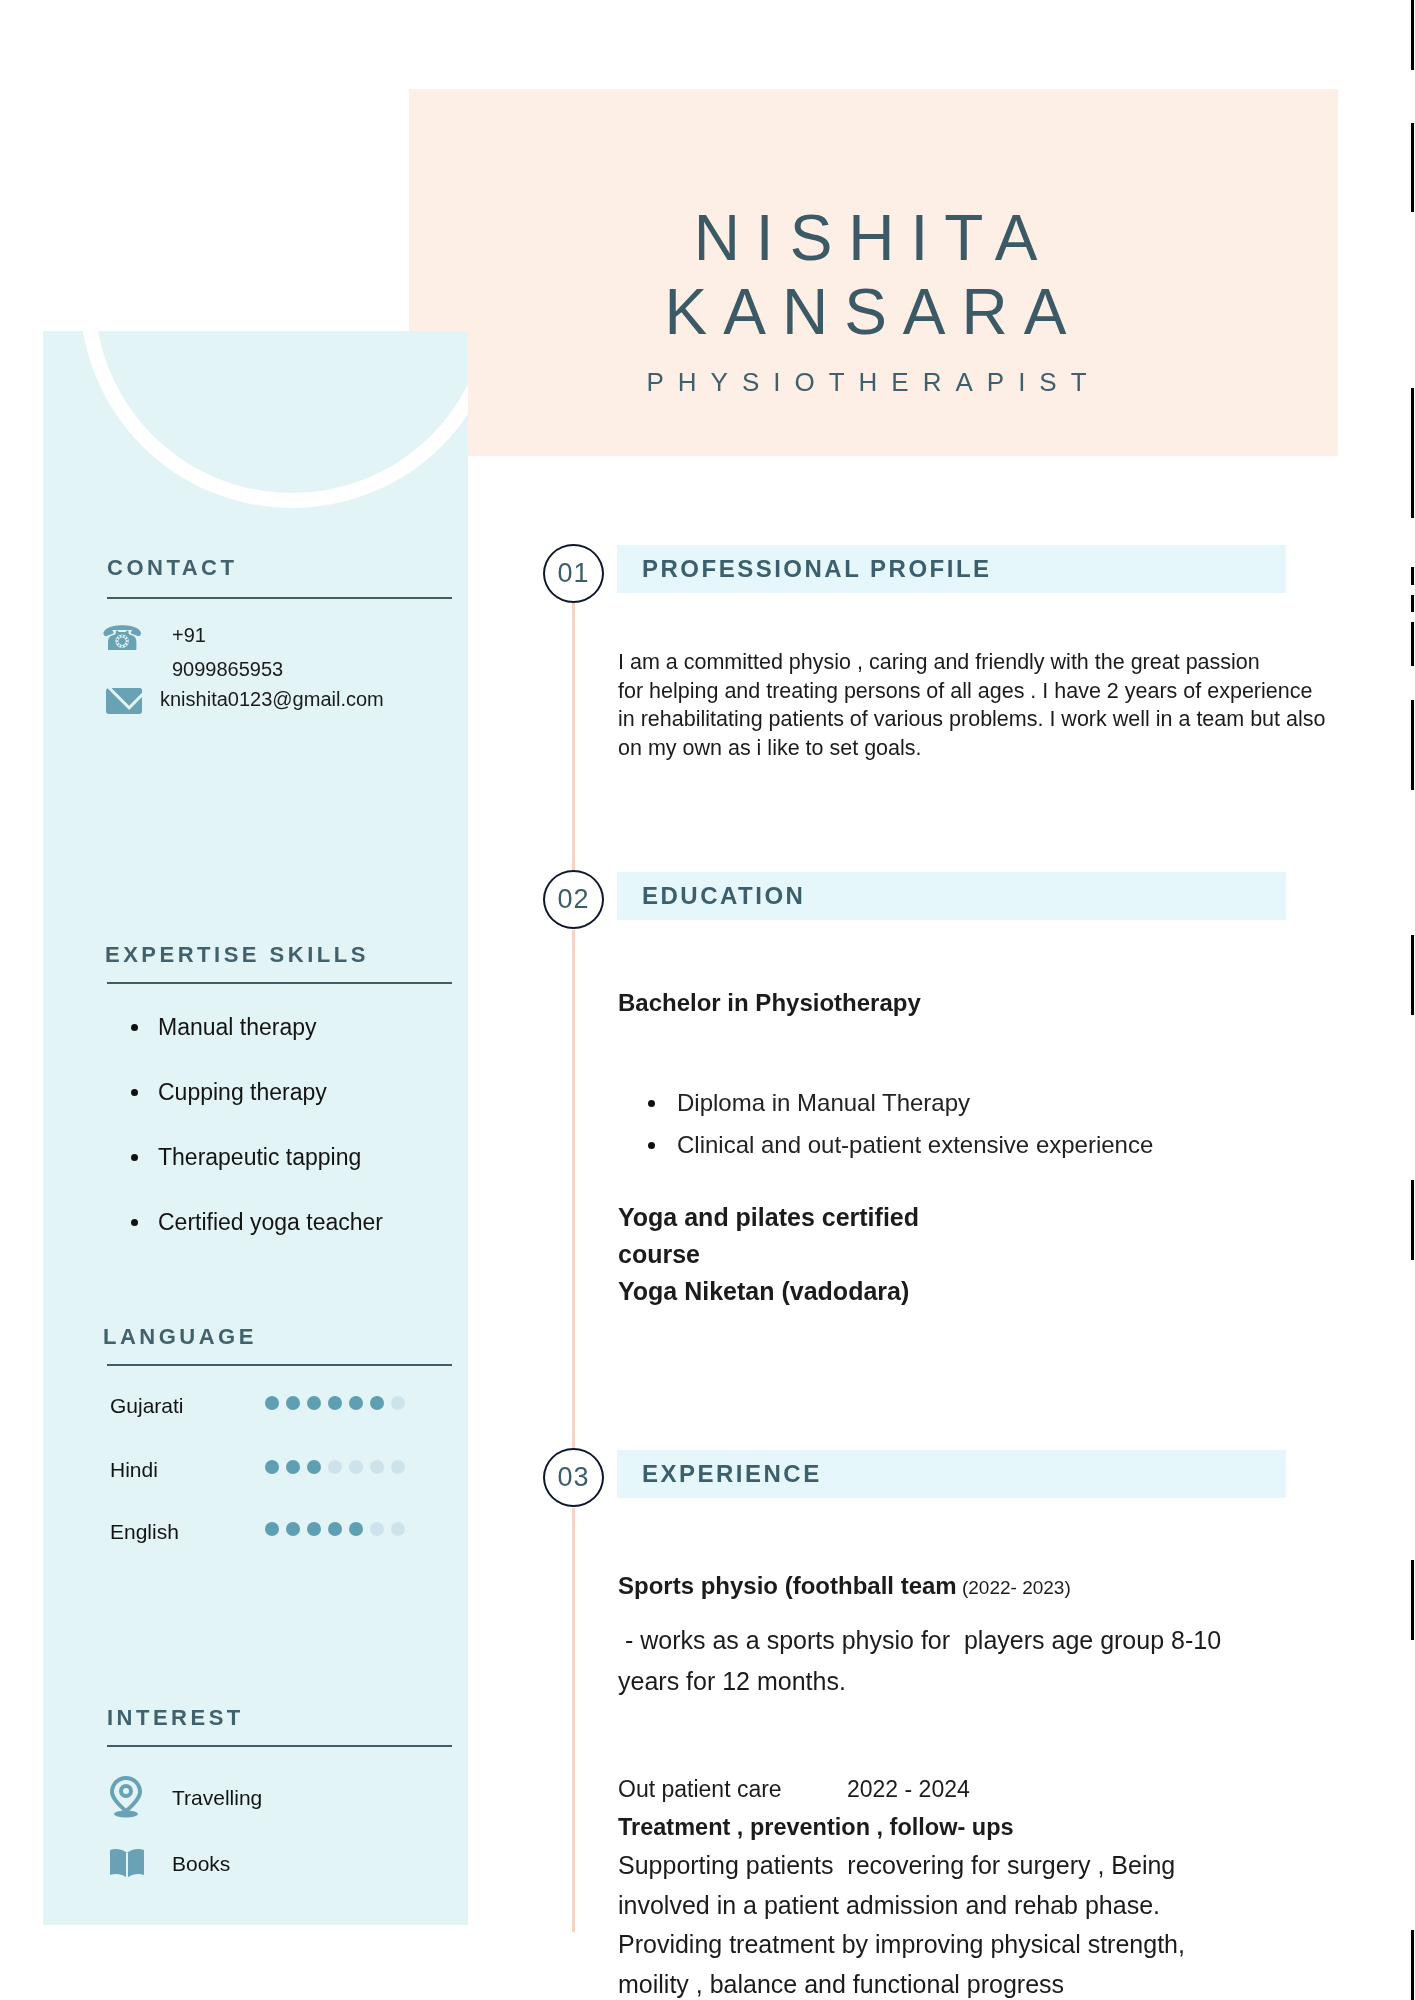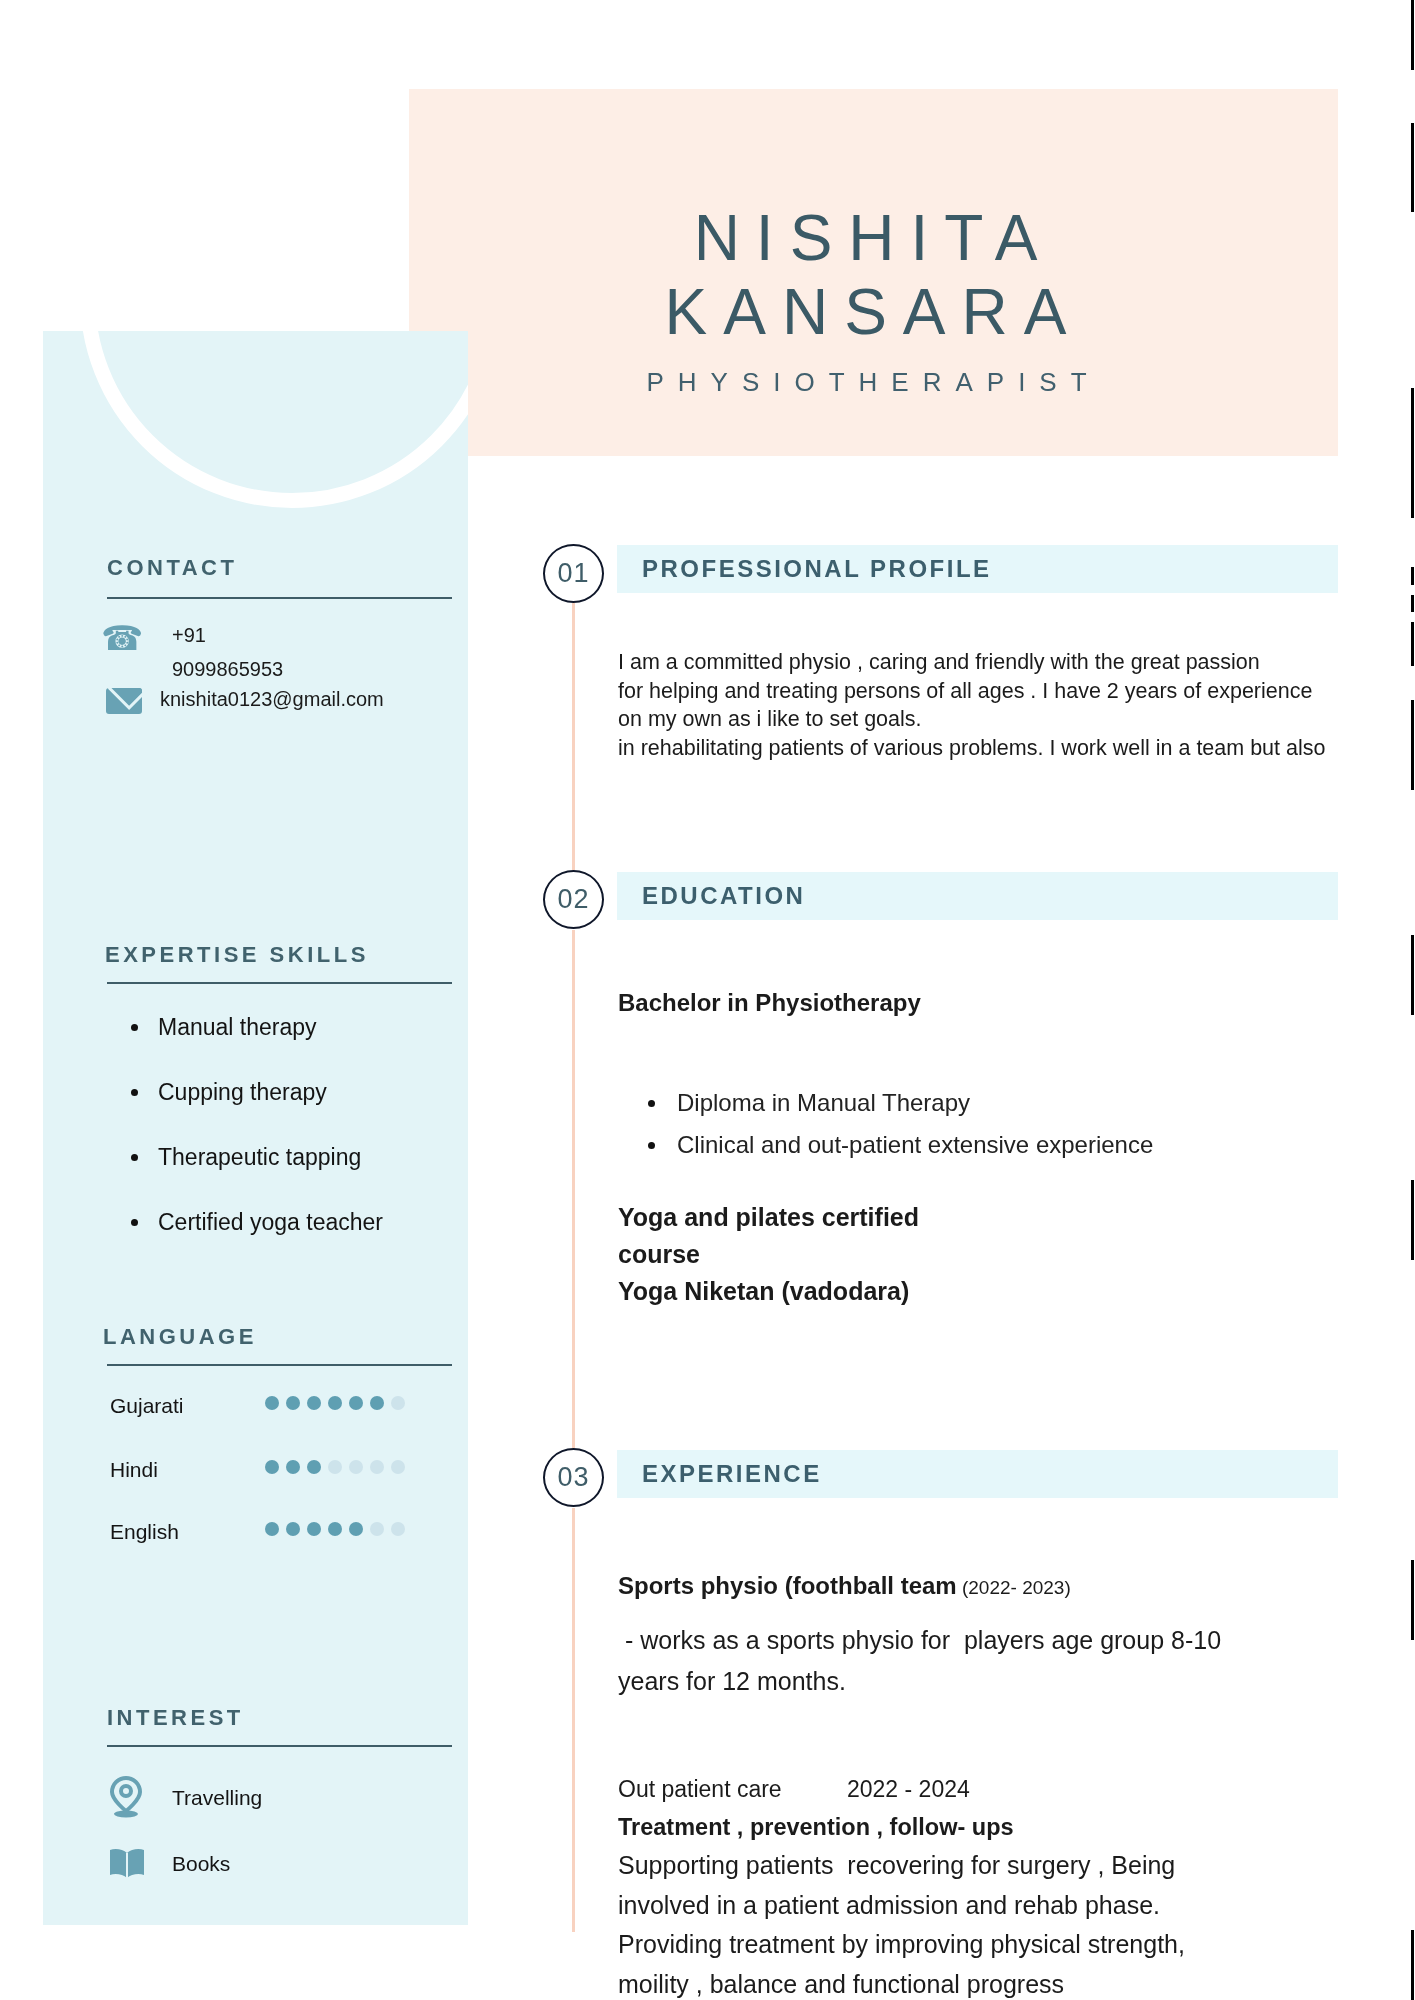--- a/index.html
+++ b/index.html
@@ -28,21 +28,21 @@
   .dot{width:14px;height:14px;border-radius:50%;background:#cde3eb;}
   .dot.filled{background:#5f9fb2;}
   .int-label{position:absolute;left:129px;font-size:21px;color:#141414;}
   .int-ic{position:absolute;left:64px;}
 
   
   .tcircle{position:absolute;left:543px;width:57px;height:55px;border:2px solid #0f172a;border-radius:50%;
       background:#fff;display:flex;align-items:center;justify-content:center;
       font-size:27px;color:#3f5d68;letter-spacing:1px;}
   .tline{position:absolute;left:572px;width:3px;background:#f8d2c0;}
-  .banner{position:absolute;left:617px;width:721px;height:48px;background:#e5f7fa;}
+  .banner{position:absolute;left:617px;width:669px;height:48px;background:#e5f7fa;}
   .banner span{display:block;padding-left:25px;line-height:48px;font-size:24px;font-weight:bold;
       letter-spacing:2.5px;color:#3c5f6d;}
 
   
   .para{position:absolute;left:618px;color:#1b1b1b;}
   .para div{white-space:pre;}
   .b{font-weight:bold;}
   .edu-bullet{position:absolute;left:648px;font-size:24px;color:#222;display:flex;align-items:center;}
   .edu-bullet:before{content:"";width:7px;height:7px;border-radius:50%;background:#111;margin-right:22px;flex:0 0 auto;}
   .mark{position:absolute;left:1411px;width:3px;background:#000;}
@@ -143,22 +143,22 @@
   <div class="banner" style="top:872px;">
     <span>EDUCATION</span>
   </div>
   <div class="banner" style="top:1450px;">
     <span>EXPERIENCE</span>
   </div>
 
   <div class="para" style="top:648px;font-size:21.5px;line-height:28.5px;">
     <div>I am a committed physio , caring and friendly with the great passion</div>
     <div>for helping and treating persons of all ages . I have 2 years of experience</div>
+    <div>in rehabilitating patients of various problems. I work well in a team but also</div>
     <div>on my own as i like to set goals.</div>
-    <div>in rehabilitating patients of various problems. I work well in a team but also</div>
   </div>
 
   <div class="para b" style="top:989px;font-size:24px;">Bachelor in Physiotherapy</div>
   <div class="edu-bullet" style="top:1089px;">Diploma in Manual Therapy</div>
   <div class="edu-bullet" style="top:1131px;">Clinical and out-patient extensive experience</div>
   <div class="para b" style="top:1199px;font-size:25px;line-height:37px;">
     <div>Yoga and pilates certified</div>
     <div>course</div>
     <div>Yoga Niketan (vadodara)</div>
   </div>

